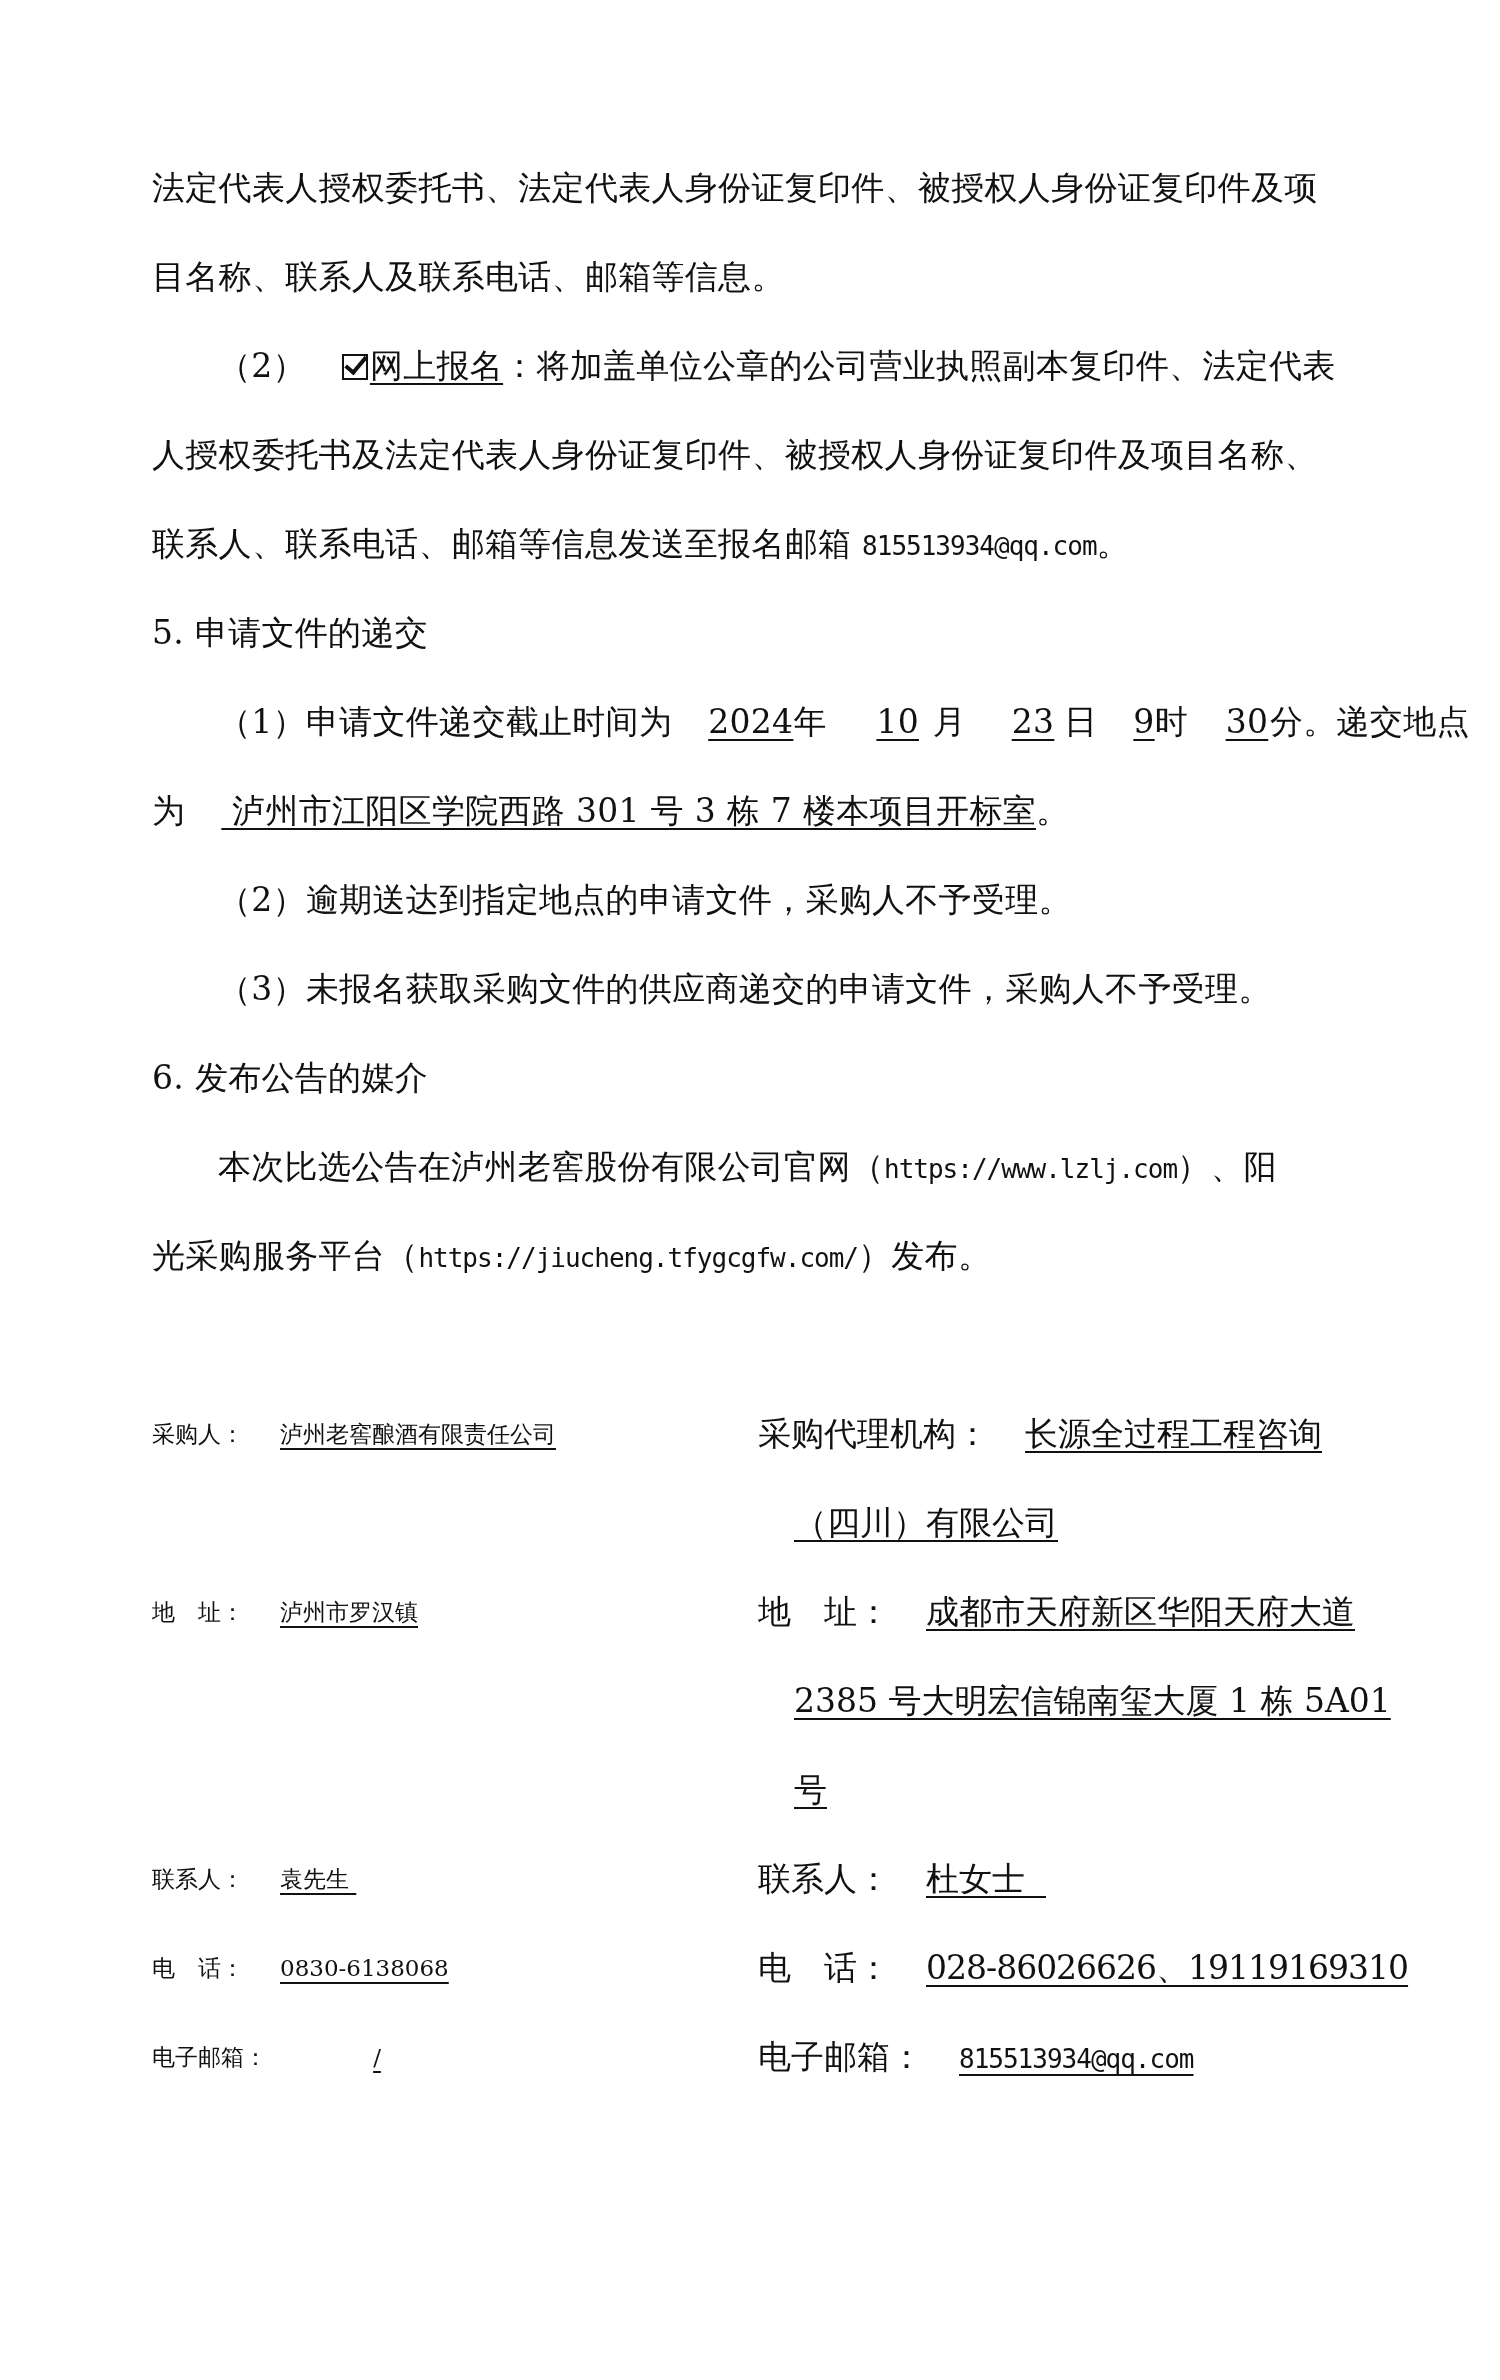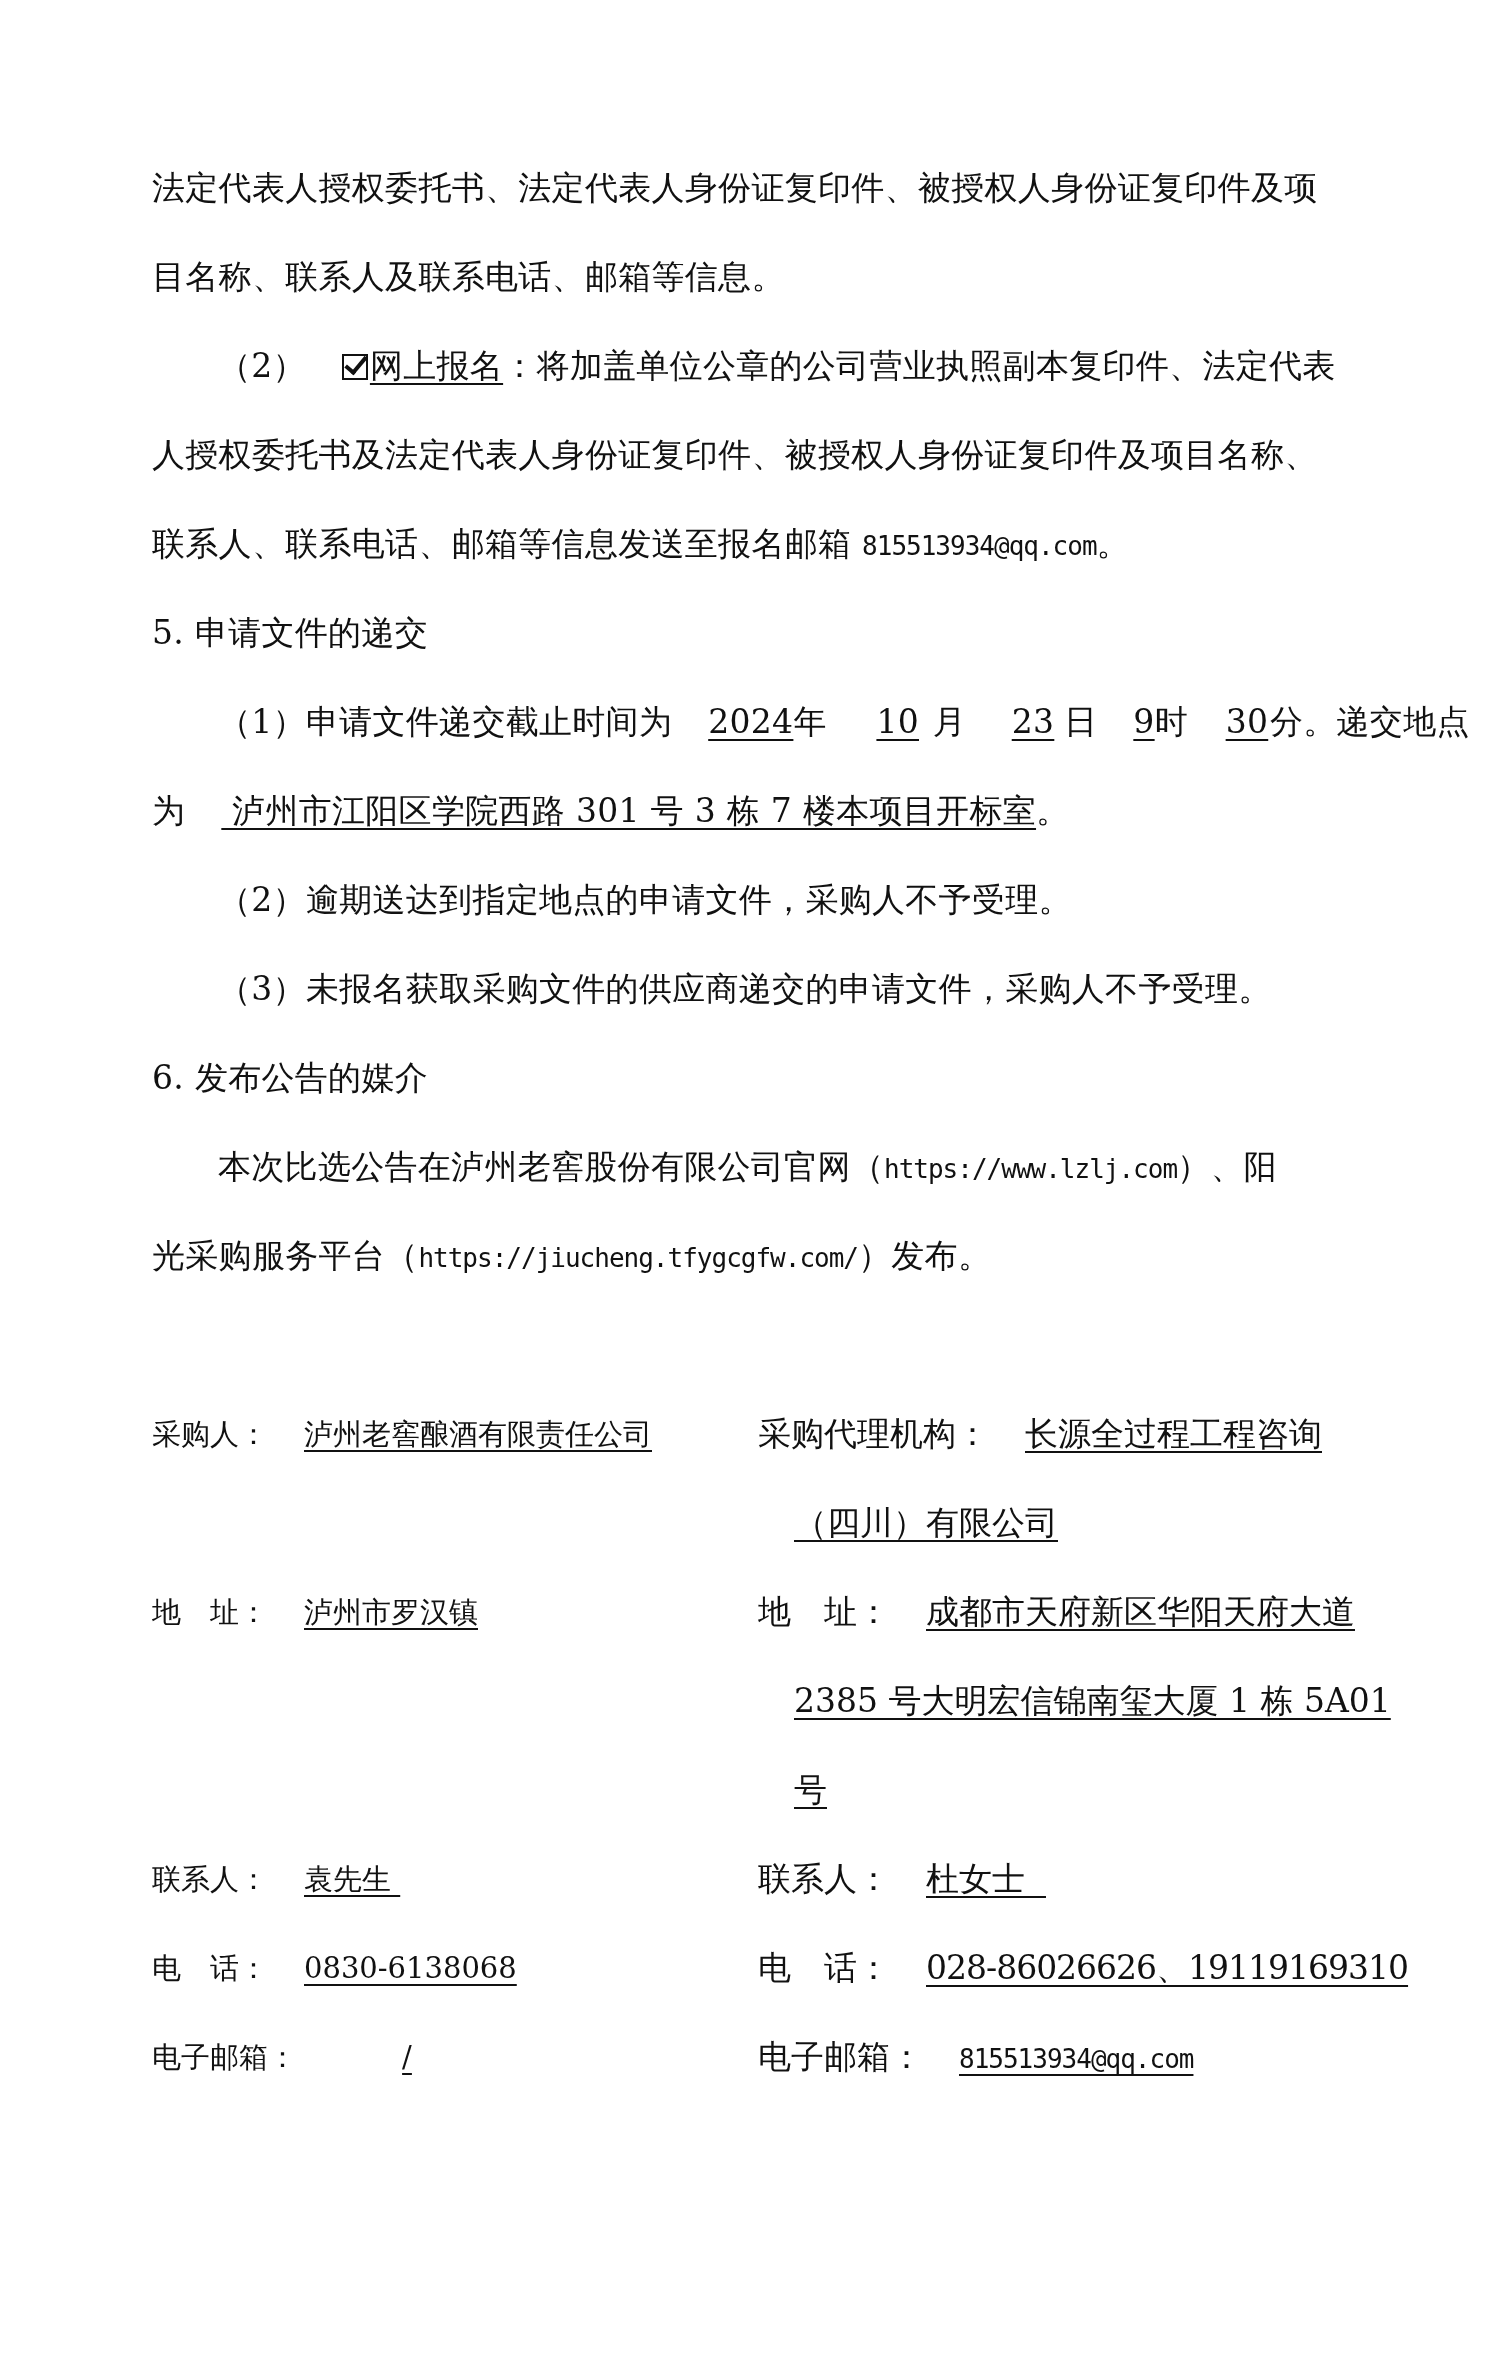--- a/index.html
+++ b/index.html
@@ -4,21 +4,21 @@
 <style>
   html, body { margin: 0; padding: 0; background: #ffffff; }
   body { width: 1500px; height: 2380px; position: relative; overflow: hidden;
          font-family: "DejaVu Serif", "Liberation Serif", serif; color: #111; }
   .page { position: absolute; left: 0; top: 10px; width: 1352px; height: 2380px; }
   .line { position: absolute; left: 152px; width: 1180px; font-size: 33px; line-height: 40px;
           white-space: nowrap; letter-spacing: 0.3px; }
   .indent { left: 218px; width: 1114px; }
   .u { text-decoration: underline; text-decoration-thickness: 2px; text-underline-offset: 6px; padding-left: 36px; }
   .mono { font-family: "DejaVu Sans Mono", "Liberation Mono", monospace; font-size: 26px; letter-spacing: -1px; }
-  .col-left { position: absolute; left: 152px; width: 580px; font-size: 29px; line-height: 40px; white-space: nowrap; }
+  .col-left { position: absolute; left: 152px; width: 580px; font-size: 23px; line-height: 40px; white-space: nowrap; }
   .col-right { position: absolute; left: 758px; width: 580px; font-size: 33px; line-height: 40px; white-space: nowrap; }
   .check { display: inline-block; width: 26px; height: 26px; border: 2px solid #111; position: relative;
            vertical-align: -3px; margin-right: 2px; box-sizing: border-box; }
   .check::after { content: ""; position: absolute; left: 6px; top: -4px; width: 8px; height: 18px;
                   border-right: 4px solid #111; border-bottom: 4px solid #111; transform: rotate(40deg); }
   .blank { display: inline-block; text-align: center; }
 </style>
 </head>
 <body>
 

